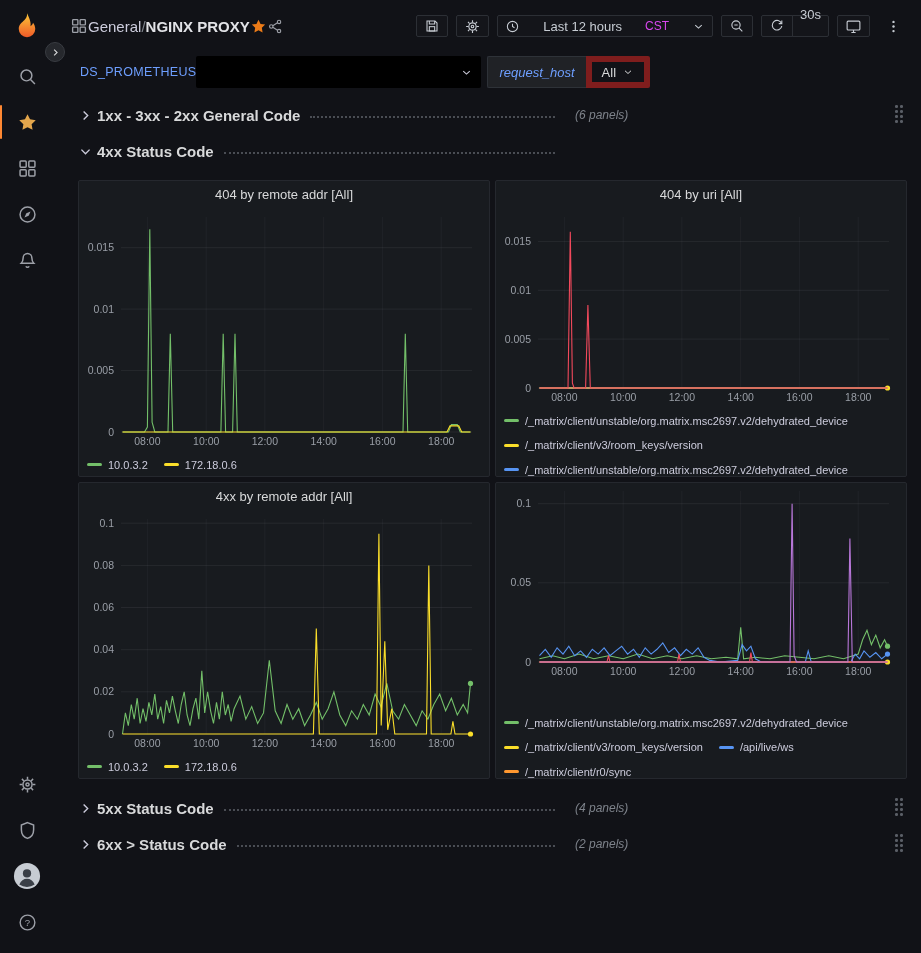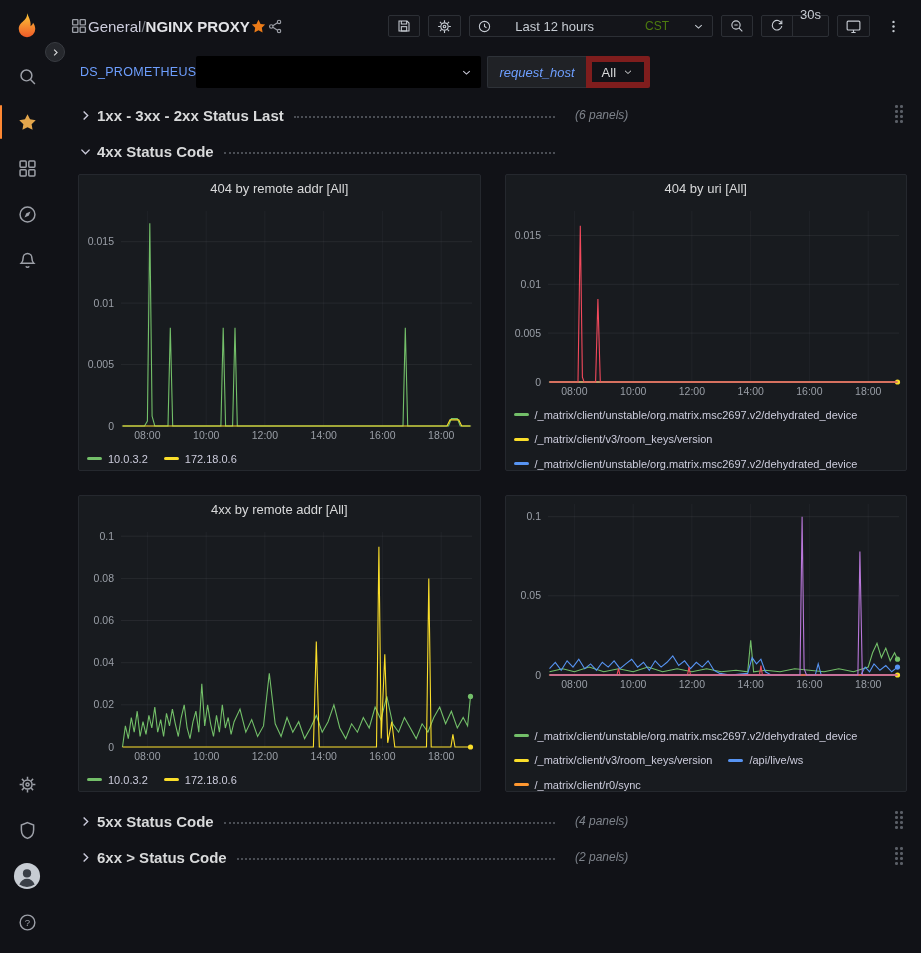--- a/index.html
+++ b/index.html
@@ -27,21 +27,21 @@
 
   .topbar { height:52px; flex:none; display:flex; align-items:center; padding:0 12px 0 16px; }
   .crumb { display:flex; align-items:center; gap:0; font-size:15px; }
   .crumb .sec { color:#ccccdc; cursor:pointer; }
   .crumb .sep { color:#7e838b; }
   .crumb .ttl { font-weight:600; color:#e2e3e7; }
   .crumb-icon { color:#9da0a8; }
   .tbgroup { margin-left:auto; display:flex; align-items:center; gap:8px; }
   .tb { height:22px; min-width:30px; padding:0 7px; border:1px solid #2c2f35; border-radius:2px; background:rgba(204,204,220,0.02); display:inline-flex; align-items:center; justify-content:center; gap:23px; color:#c7ccd3; cursor:pointer; font-size:13px; white-space:nowrap; }
   .tb.noborder { border:none; background:none; }
-  .tb .tz { color:#4d7c0f; font-size:12px;margin-left:28px; }
+  .tb .tz { color:#d946ef; font-size:12px; }
   .rgroup { display:inline-flex; }
   .rgroup .tb:first-child { border-radius:2px 0 0 2px; }
   .rgroup .tb:last-child { border-radius:0 2px 2px 0; margin-left:-1px;flex-direction:column; }
 
   
   .varbar { height:40px; flex:none; display:flex; align-items:center; padding:0 14px 0 26px; }
   .ds-label { color:#6e9fff; font-size:12.5px; font-weight:500; letter-spacing:.3px; }
   .redacted { width:285px; height:32px; background:#000; border-radius:2px; display:flex; align-items:center; justify-content:flex-end; padding:0 8px; cursor:pointer; }
   .var-group { display:flex; align-items:stretch; margin-left:6px; }
   .var-label { height:32px; display:flex; align-items:center; padding:0 11px; background:#202226; border:1px solid #2e3238; border-right:none; border-radius:2px 0 0 2px; color:#6e9fff; font-size:13px;font-style:italic; }
@@ -52,21 +52,21 @@
   .row { height:30px; display:flex; align-items:center; margin-bottom:6px; cursor:pointer; }
   .row .chev { color:#ccccdc; margin-right:4px; flex:none; }
   .row-left { display:flex; align-items:center; flex:0 0 468px; min-width:0; }
   .row-title { font-size:15px; font-weight:600; color:#d8d9da; white-space:nowrap; }
   .row-dots { flex:1; border-bottom:2px dotted #4a4d54; margin:0 10px; transform:translateY(2px); }
   .row-count { font-size:12px; font-style:italic; color:#7e838b; margin-left:10px; }
   .row-spacer { flex:1; }
   .drag { display:grid; grid-template-columns:repeat(2,5px); grid-auto-rows:5px; margin-right:2px; }
   .drag i { width:2.5px; height:2.5px; border-radius:50%; background:#5a5e66; }
 
-  .panel-grid { display:grid; grid-template-columns:1fr 1fr; gap:24px; margin:8px 0 14px; }
+  .panel-grid { display:grid; grid-template-columns:1fr 1fr; gap:5px; margin:14px 0 14px; }
   .panel { height:297px; background:#181b1f; border:1px solid #25282e; border-radius:2px; display:flex; flex-direction:column; min-width:0; }
   .panel-title { height:28px; line-height:28px; text-align:center; font-size:13px; font-weight:500; color:#d8d9da; white-space:nowrap; overflow:hidden; cursor:pointer; }
   .chart { flex:1; min-height:0; position:relative; }
   .legend { flex:none; height:26px; overflow:hidden; padding:0 8px; font-size:11px; color:#ccccdc; line-height:24px; }
   .legend.tall { height:70px; }
   .legend .li { display:inline-flex; align-items:center; height:20px; margin-right:16px; white-space:nowrap; cursor:pointer; }
   .legend .li i { width:15px; height:3px; border-radius:2px; margin-right:6px; flex:none; }
 </style>
 </head>
 <body>
@@ -254,21 +254,21 @@
       </div>
     </div>
 
     <div class="content">
 
       <div class="row">
         <svg class="chev" viewBox="0 0 24 24" width="15" height="15" fill="none" stroke="currentColor" stroke-width="2.2">
             <path d="M9 5.5l6.5 6.5L9 18.5"></path>
           </svg>
         <span class="row-left">
-          <span class="row-title">1xx - 3xx - 2xx Status Last</span>
+          <span class="row-title">1xx - 3xx - 2xx General Code</span>
           <span class="row-dots"></span>
         </span>
         <span class="row-count">(6 panels)</span>
         <span class="row-spacer"></span>
         <span class="drag">
             <i></i>
             <i></i>
             <i></i>
             <i></i>
             <i></i>

